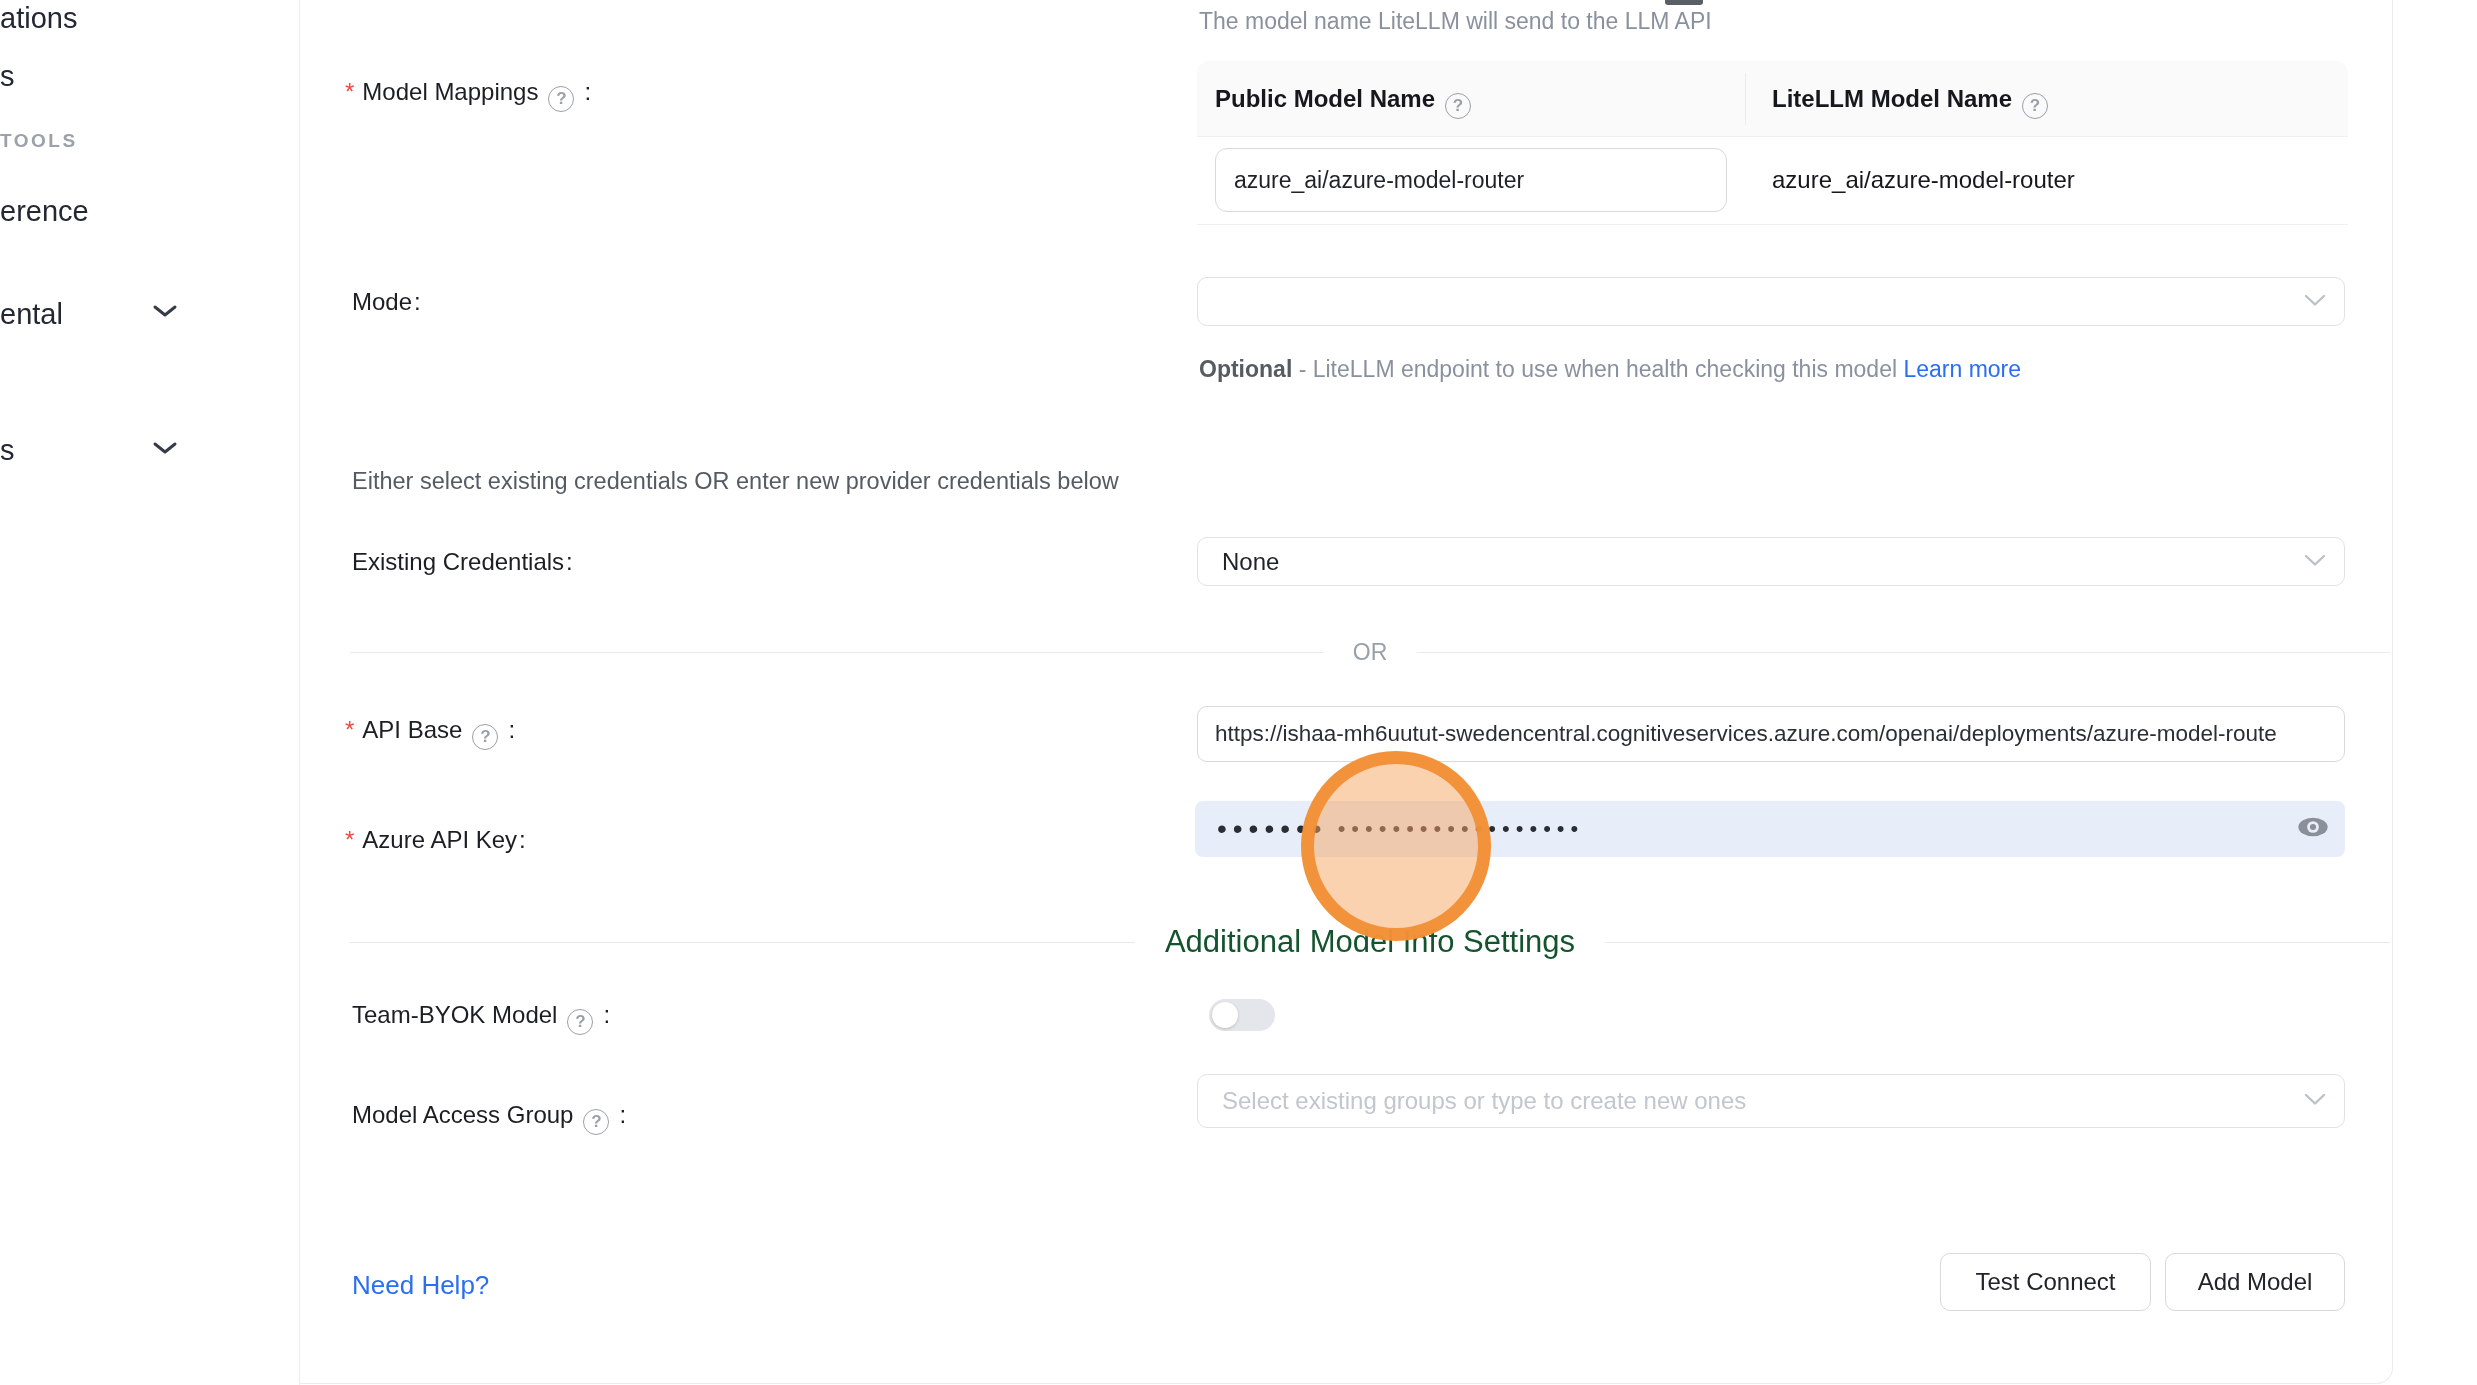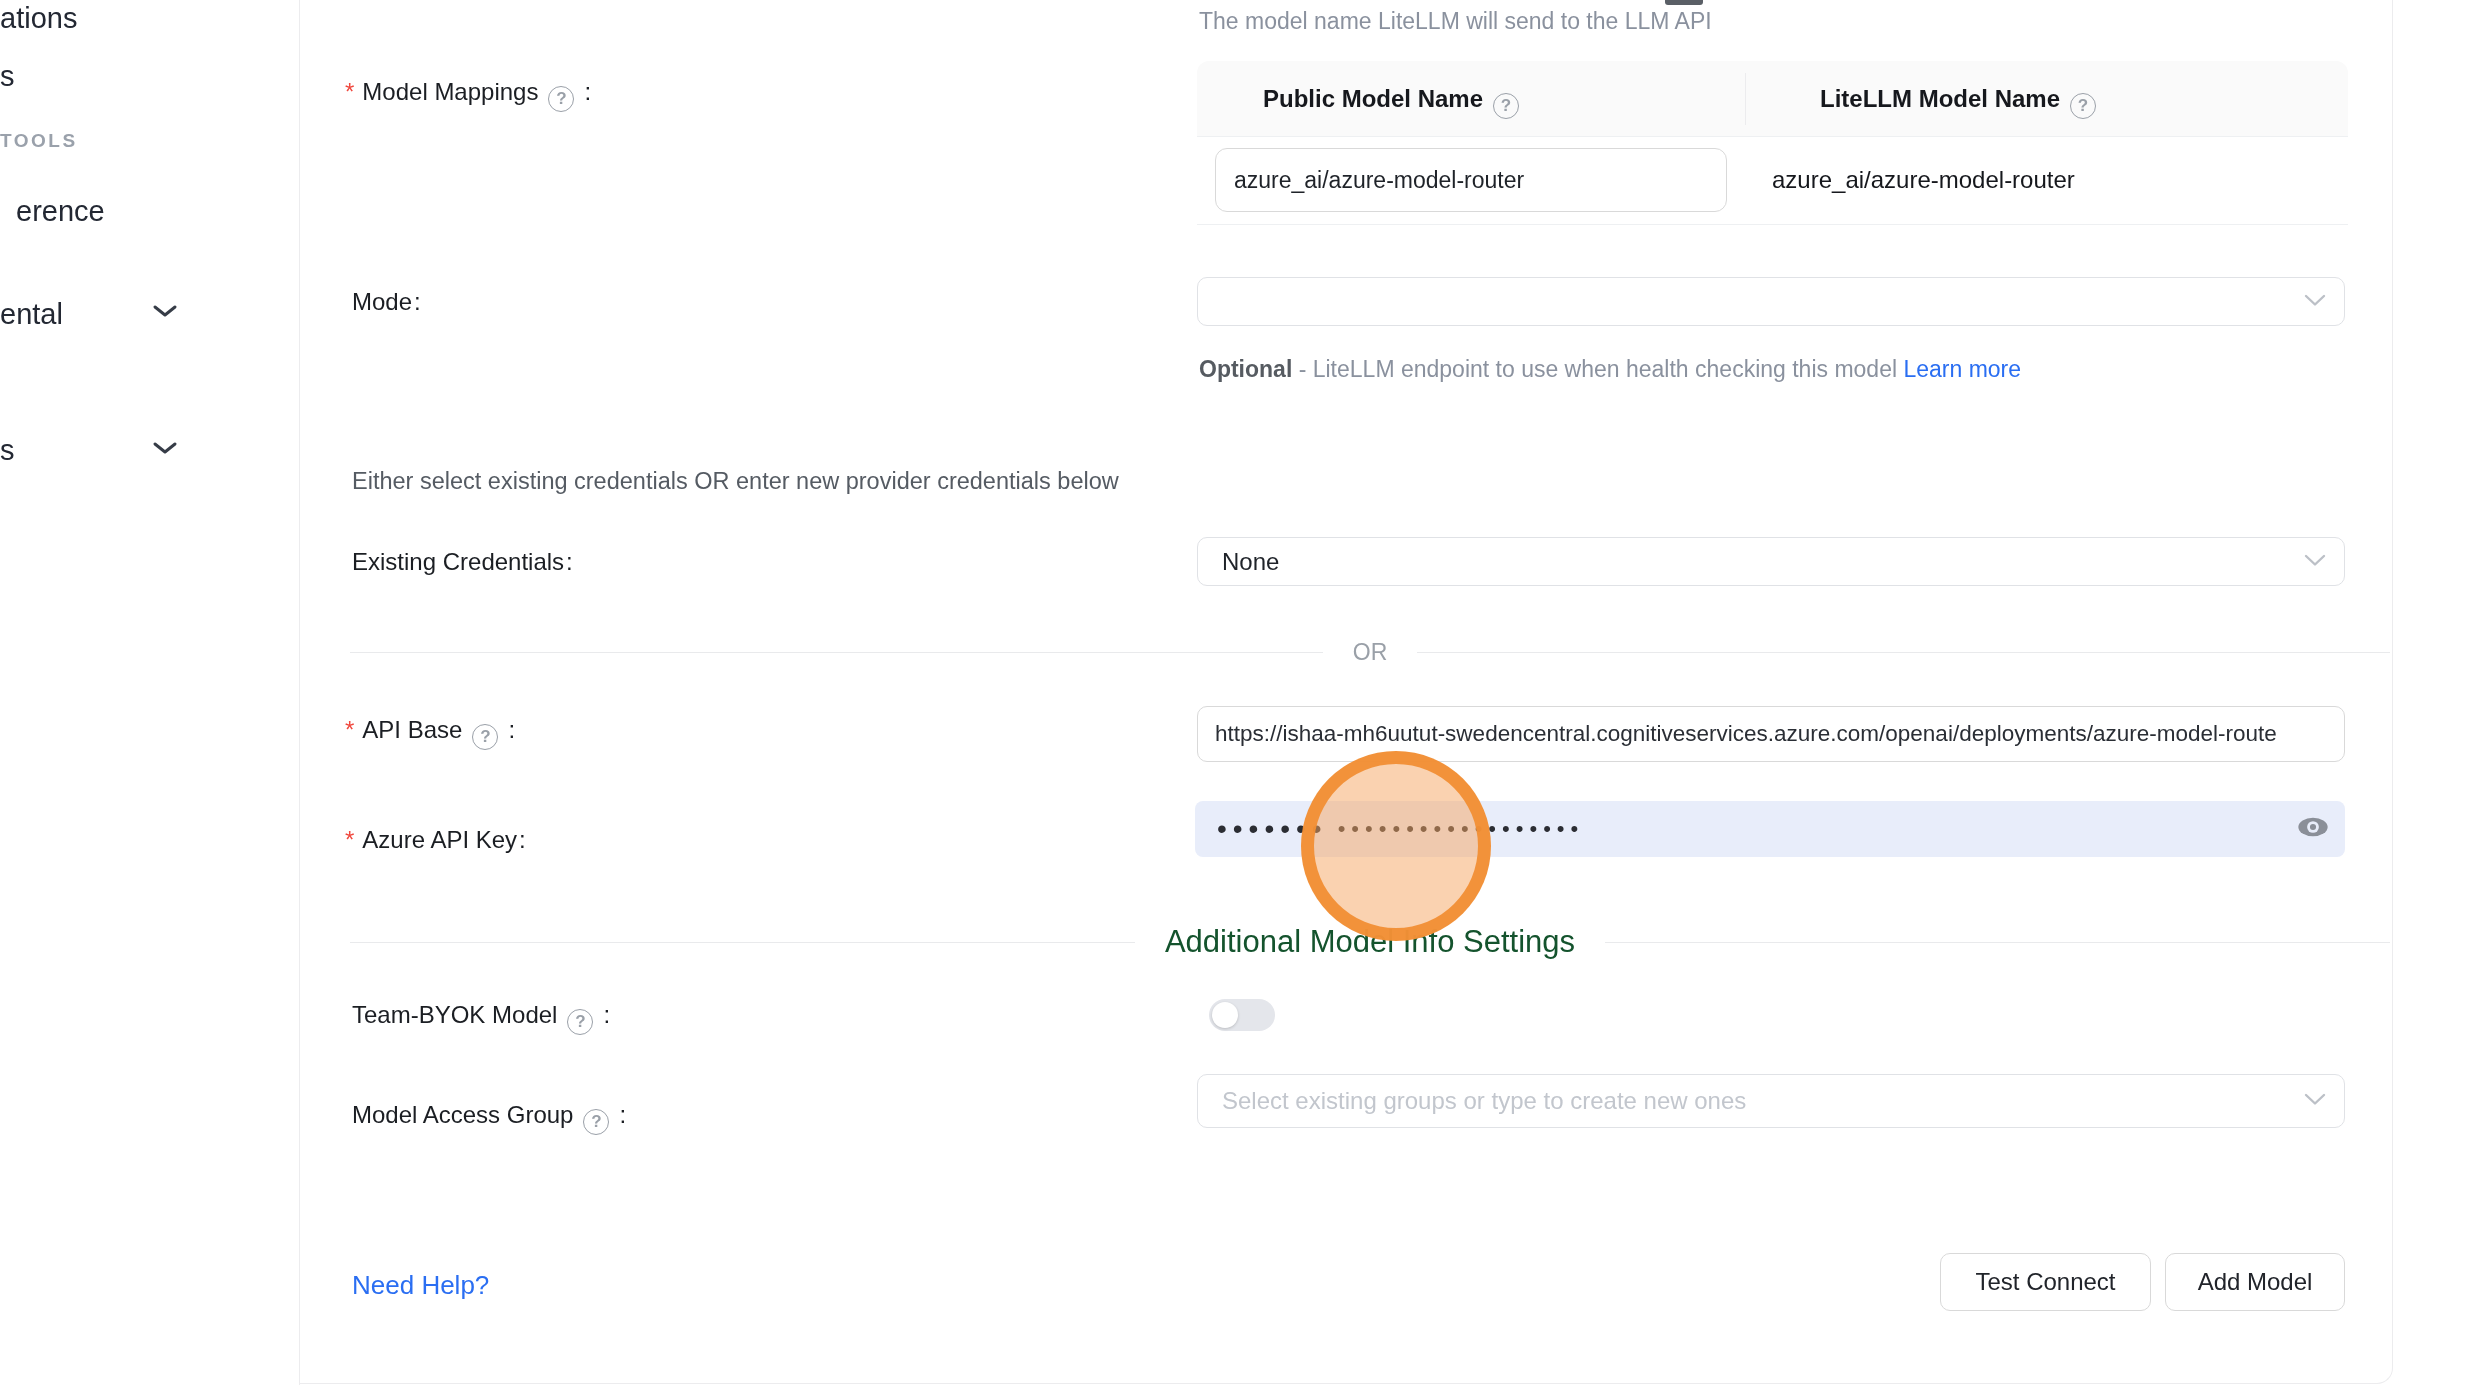--- a/index.html
+++ b/index.html
@@ -25,21 +25,21 @@
            color:#9aa0a8; font-size:17px; line-height:23px; text-align:center; vertical-align:-4px;
            margin:0 8px 0 10px; font-weight:600; }
   .colon { margin-left:2px; }
 
   .help-gray { position:absolute; font-size:23px; color:#8a919e; white-space:nowrap; }
 
   
   .map-table { position:absolute; left:1197px; top:61px; width:1151px; height:164px; }
   .map-head { position:absolute; left:0; top:0; width:1151px; height:76px; background:#fafafa;
               border-radius:12px 12px 0 0; border-bottom:1px solid #eef0f2; }
-  .map-head-cell { position:absolute; top:0; height:76px; line-height:76px; font-size:24px; font-weight:700; color:#16181d; white-space:nowrap;margin-left:48px; }
+  .map-head-cell { position:absolute; top:0; height:76px; line-height:76px; font-size:24px; font-weight:700; color:#16181d; white-space:nowrap; }
   .map-col-div { position:absolute; left:548px; top:12px; width:1px; height:52px; background:#ececee; }
   .map-row { position:absolute; left:0; top:76px; width:1151px; height:88px; border-bottom:1px solid #eef0f2; }
   .map-input { position:absolute; left:18px; top:11px; width:512px; height:64px; border:1px solid #d9d9d9;
                border-radius:12px; font-size:23px; color:#1f2329; padding:0 18px;
                font-family:"Liberation Sans", sans-serif; background:#fff; outline:none; }
   .map-cell-text { position:absolute; left:575px; top:0; height:88px; line-height:86px; font-size:24px; color:#16181d; white-space:nowrap; }
 
   
   .select { position:absolute; left:1197px; width:1148px; background:#fff; border:1px solid #e0e2e6;
             border-radius:10px; }
@@ -99,21 +99,21 @@
 </style>
 </head>
 <body>
 
 <div id="screen">
 
   <aside class="sidebar">
     <div class="side-item" style="top:2px;">ations</div>
     <div class="side-item" style="top:60px;">s</div>
     <div class="side-section" style="top:130px;">TOOLS</div>
-    <div class="side-item" style="top:195px;padding-left:16px;">erence</div>
+    <div class="side-item" style="top:195px;">erence</div>
     <div class="side-item" style="top:298px;">ental</div>
     <span class="side-chev" style="top:303px;">
       <svg width="26" height="16" viewBox="0 0 26 16">
           <path d="M3 4 L13 12 L23 4" stroke="#363c47" stroke-width="3" fill="none" stroke-linecap="round" stroke-linejoin="round"></path>
         </svg>
     </span>
     <div class="side-item" style="top:434px;">s</div>
     <span class="side-chev" style="top:440px;">
       <svg width="26" height="16" viewBox="0 0 26 16">
           <path d="M3 4 L13 12 L23 4" stroke="#363c47" stroke-width="3" fill="none" stroke-linecap="round" stroke-linejoin="round"></path>

